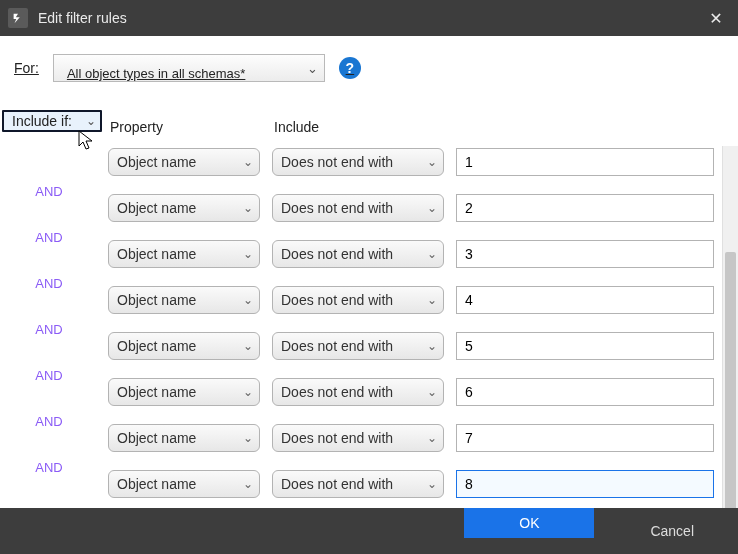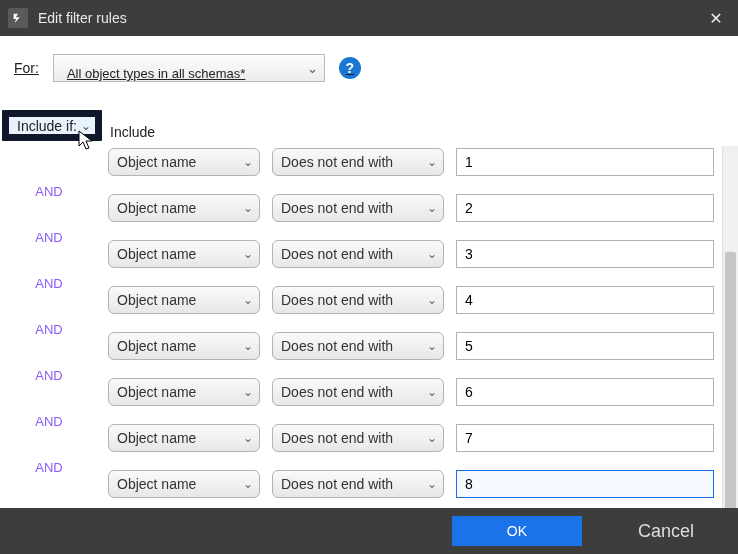--- a/index.html
+++ b/index.html
@@ -95,22 +95,22 @@
     font-size: 14px;
     color: #222;
   }
   .rule-row {
     padding-top: 8px;
     padding-bottom: 10px;
     position: relative;
   }
 
   .include-select {
-    height: 31px;
-    border: 7px solid #0f172a;
+    height: 22px;
+    border: 2px solid #0f172a;
     background: #e8f2fc;
     display: flex; align-items: center;
     padding: 0 6px 0 8px;
     margin: 0 6px 12px 2px;
     position: relative;
     cursor: pointer;
     border-radius: 1px;
     font-size: 14px;
   }
   .include-select .chev {
@@ -192,40 +192,39 @@
     border-radius: 2px;
   }
 
   
   .footer {
     position: absolute;
     left: 0; right: 0; bottom: 0;
     height: 46px;
     background: #3d3d3d;
     display: flex;
-    align-items: center;
     justify-content: flex-end;
     padding-right: 34px;
     gap: 46px;
   }
   .btn-ok {
     background: #1a73e8;
     color: #fff;
     border: none;
     width: 130px;
     height: 30px;
     font-size: 14px;
     cursor: pointer;
     font-family: inherit;
   }
   .btn-cancel {
     background: transparent;
     color: #ddd;
     border: none;
-    font-size: 18px;
+    font-size: 14px;
     cursor: pointer;
     font-family: inherit;
     padding: 6px 10px;
   }
 
   .col-head { padding-left: 2px; }
 </style>
 </head>
 <body>
 
@@ -254,20 +253,21 @@
 
 <div class="rules-area">
 
   <div class="header-row">
     <div>
       <div class="include-select">
         <span>Include if:</span>
         <span class="chev">⌄</span>
       </div>
     </div>
+    <div class="col-head">Property</div>
     <div class="col-head">Include</div>
     <div></div>
   </div>
 
   <div id="rules-body">
       <div class="rule-row">
         <div class="and-cell"></div>
         <div class="combo">
           <span>Object name</span>
           <span class="chev">⌄</span>

